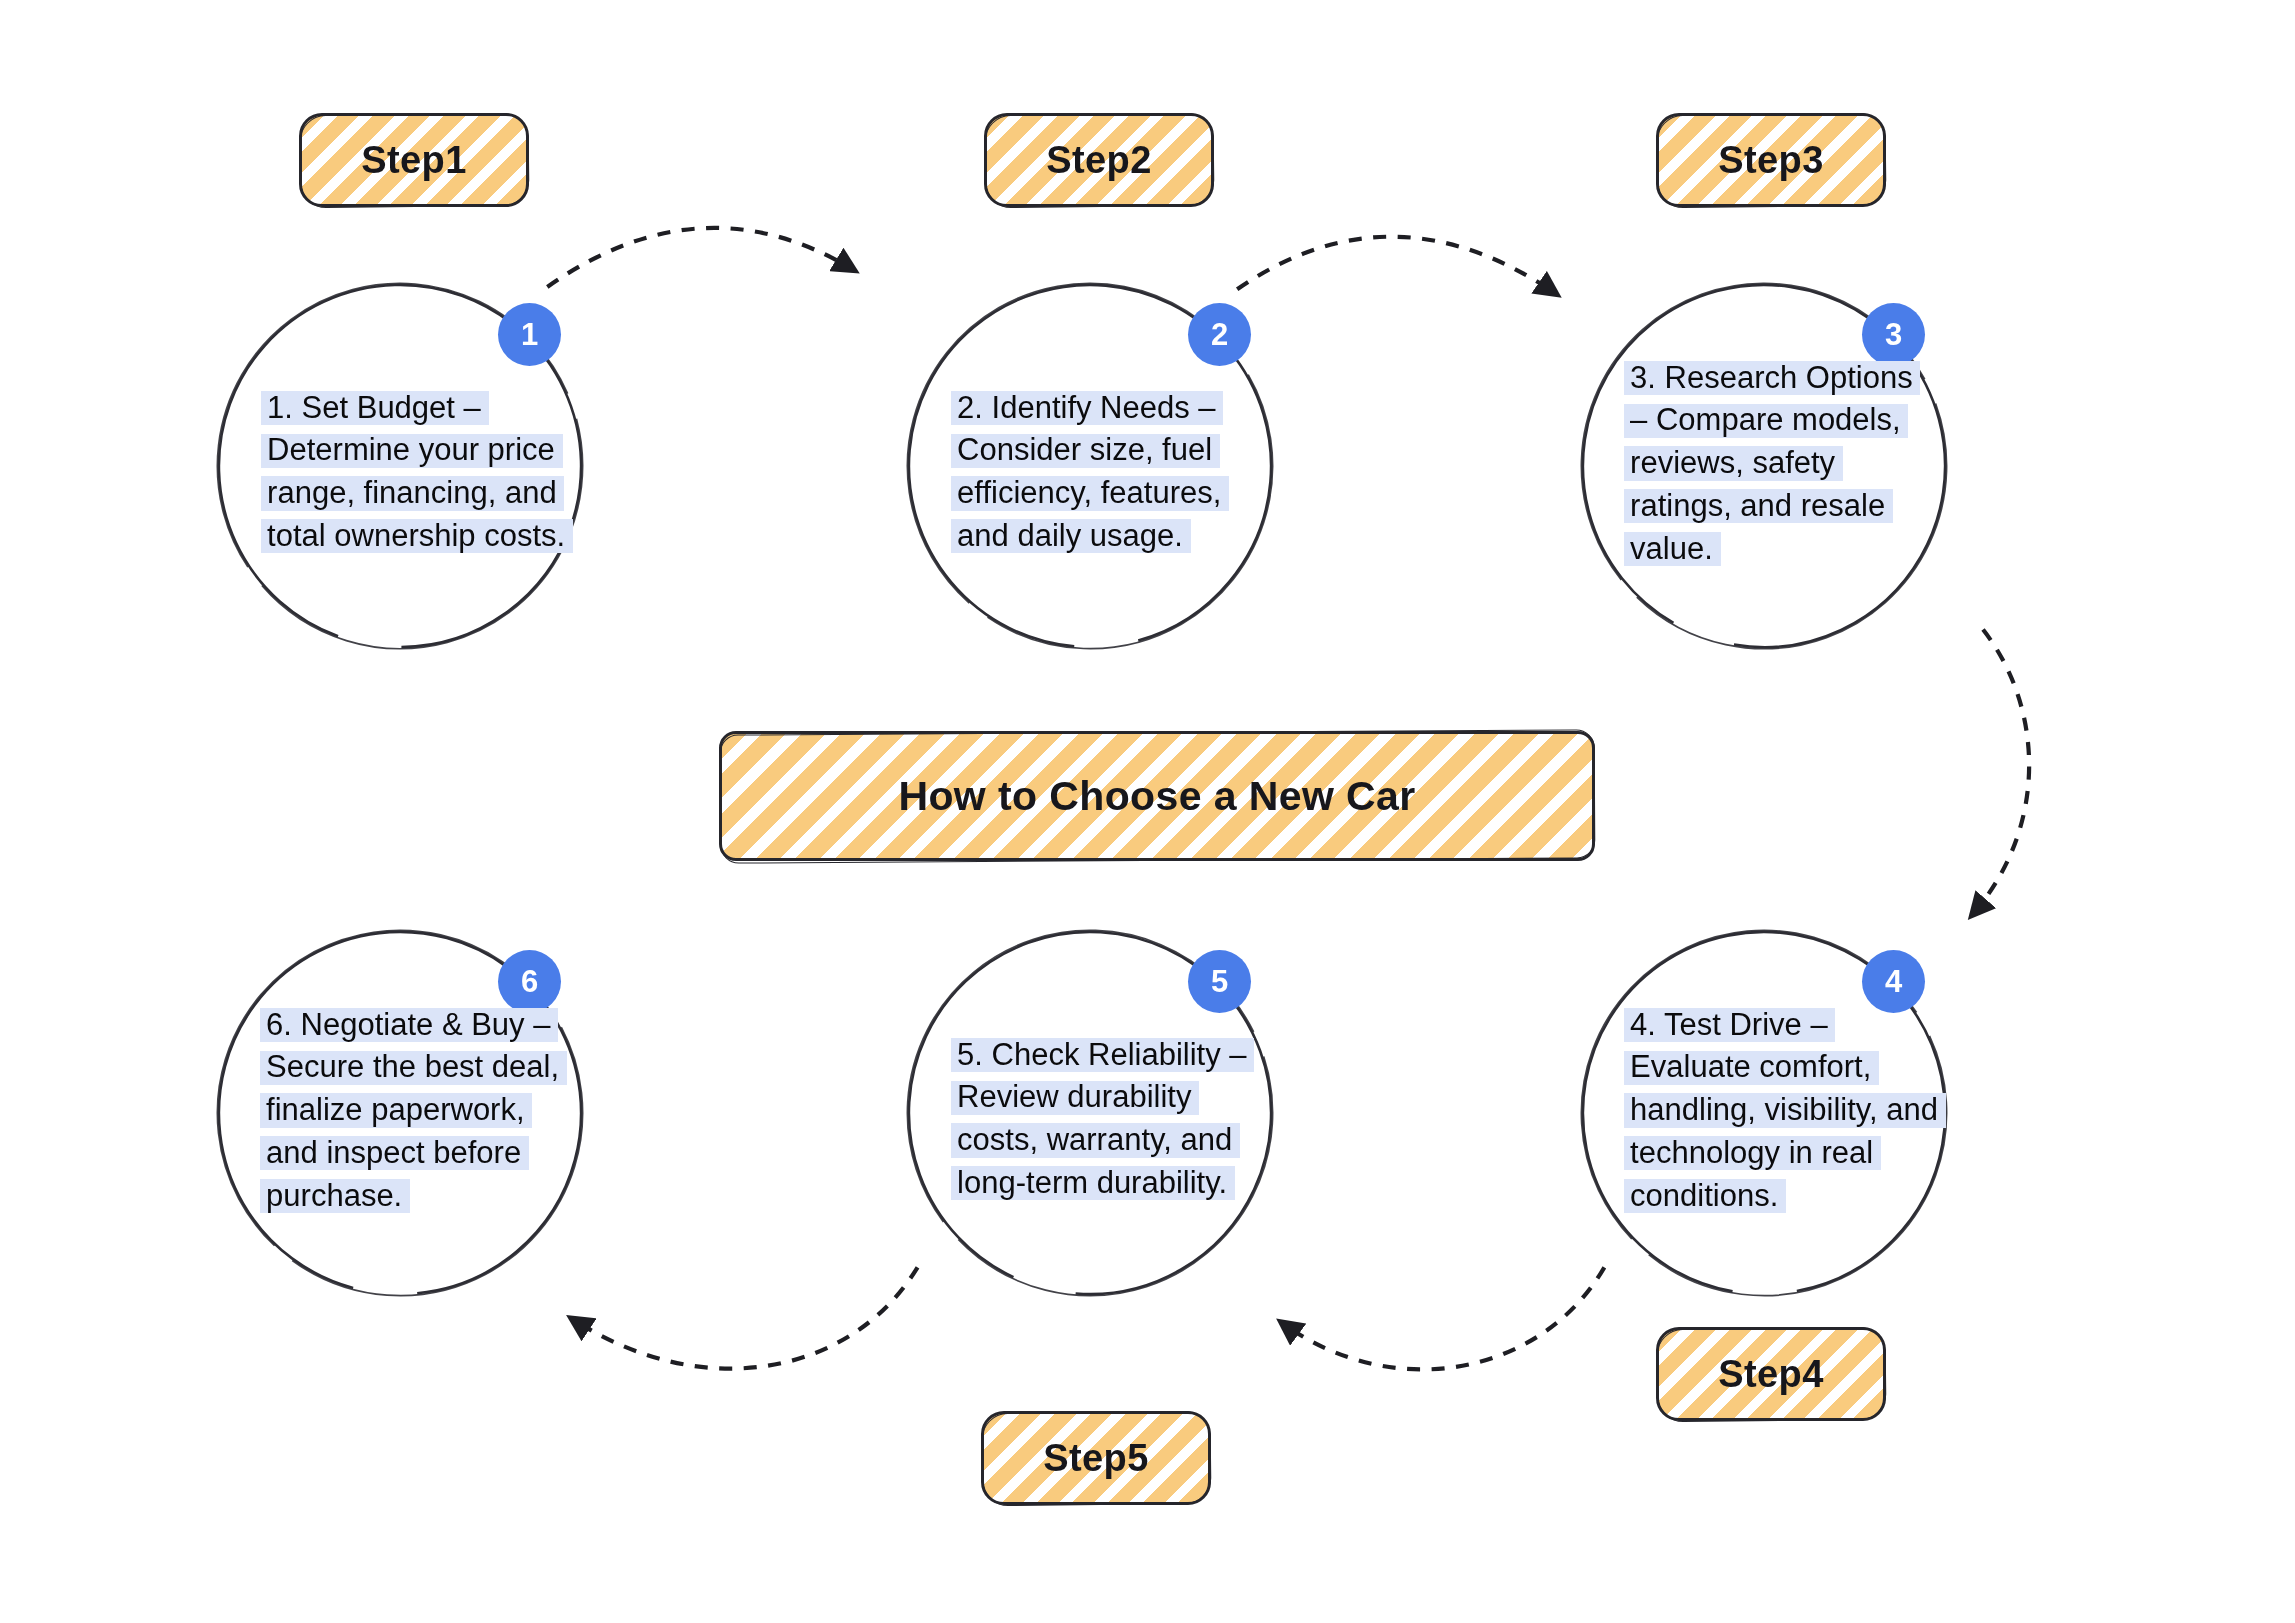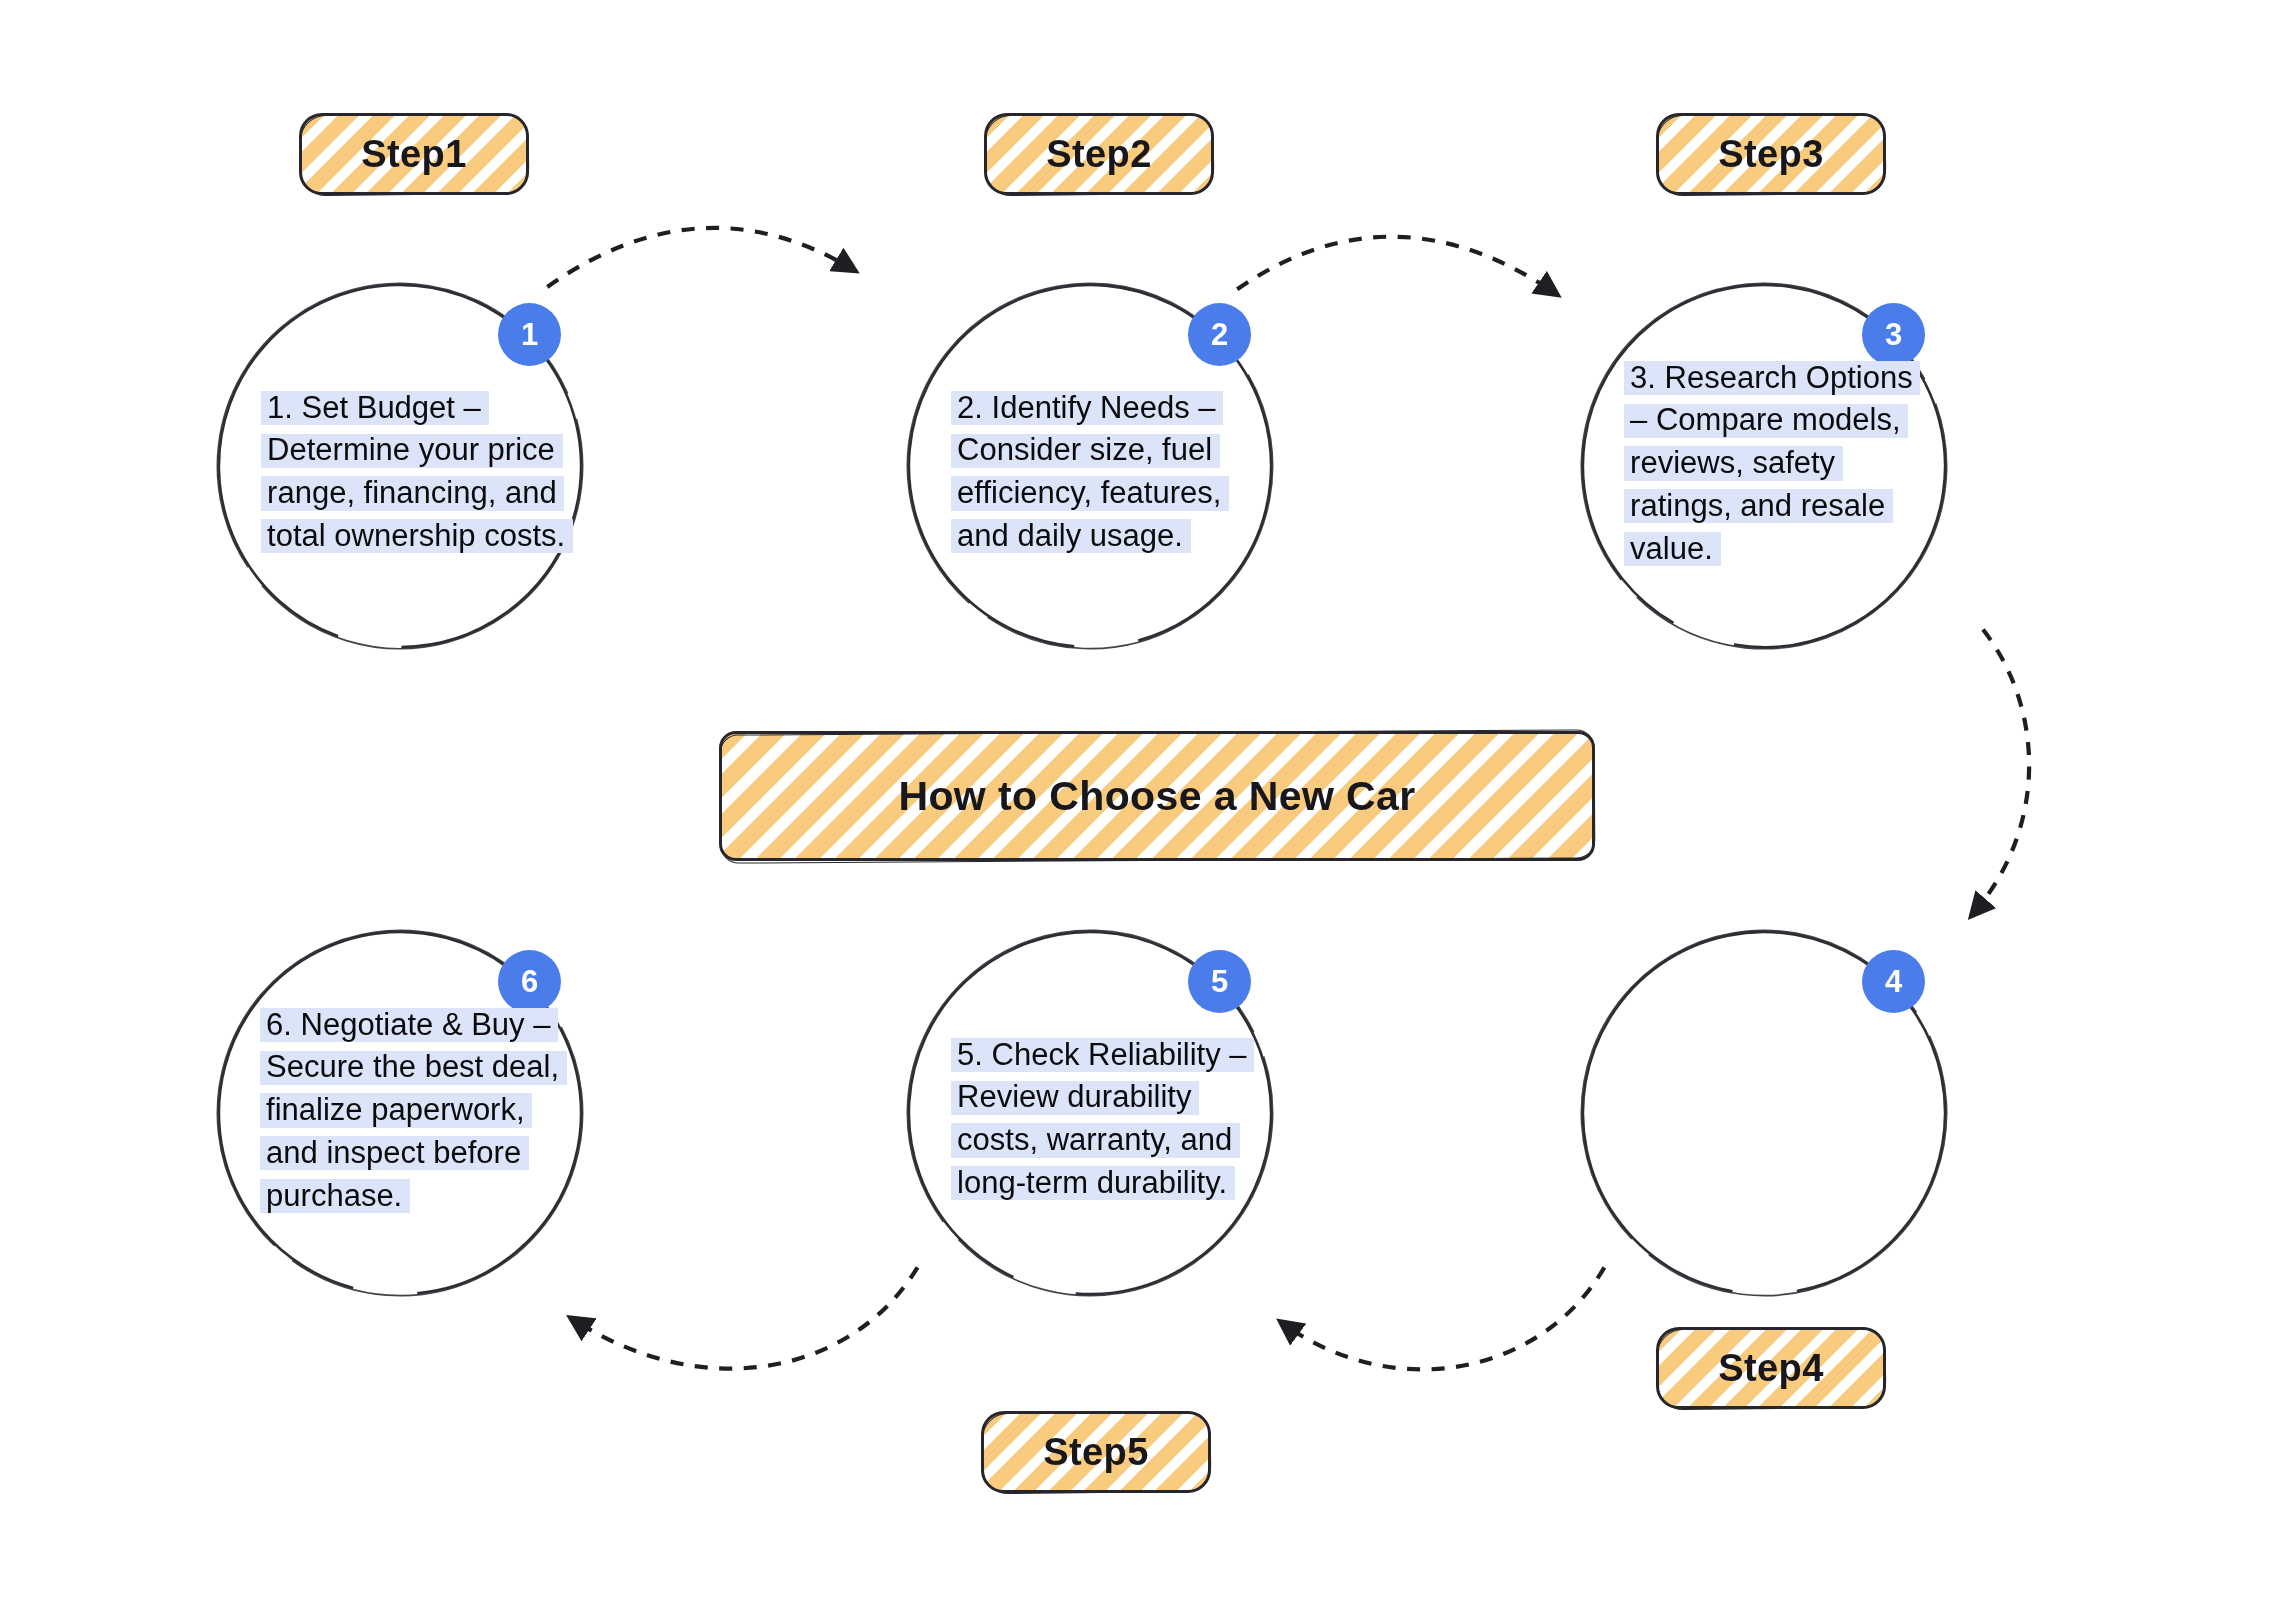--- a/index.html
+++ b/index.html
@@ -18,21 +18,21 @@
     border-radius:23px;
     background:repeating-linear-gradient(135deg, var(--accent_fill,#F9CB7E) 0 15.3px, #ffffff 15.3px 25px);
     display:flex;align-items:center;justify-content:center;
   }
   .sketchbox::after{
     content:"";position:absolute;inset:-2.3px;
     border:1.9px solid #26262c;border-radius:26px;
     transform:rotate(-0.7deg);
     pointer-events:none;
   }
-  .steplabel{width:230px;height:82px;}
+  .steplabel{width:230px;height:94px;}
   .steplabel span{
     font-size:38px;font-weight:800;color:#17171c;letter-spacing:0.4px;
   }
   .banner{left:719px;top:731px;width:876px;height:130px;border-radius:17px;
     background:repeating-linear-gradient(135deg, var(--accent_fill,#F9CB7E) 0 17px, #ffffff 17px 28px);}
   .banner::after{border-radius:18.4px;transform:rotate(-0.35deg);}
   .banner span{font-size:41px;font-weight:800;color:#17171c;letter-spacing:0.4px;}
 
   
   .node{position:absolute;width:376px;height:376px;}
@@ -125,20 +125,27 @@
       <span class="line">value.</span>
     </div>
   </div>
 
   <div class="node" style="left:1576px;top:925px">
     <svg class="ring" viewBox="0 0 490 490" width="376" height="376">
       <circle class="ring-a" cx="245" cy="245" r="236" transform="rotate(100 245 245)"></circle>
       <circle class="ring-b" cx="245" cy="245" r="238" transform="rotate(-25 245 245)"></circle>
     </svg>
     <div class="badge">4</div>
+    <div class="ntext ntext5">
+      <span class="line">4. Test Drive –</span>
+      <span class="line">Evaluate comfort,</span>
+      <span class="line">handling, visibility, and</span>
+      <span class="line">technology in real</span>
+      <span class="line">conditions.</span>
+    </div>
   </div>
 
   <div class="node" style="left:902px;top:925px">
     <svg class="ring" viewBox="0 0 490 490" width="376" height="376">
       <circle class="ring-a" cx="245" cy="245" r="236" transform="rotate(115 245 245)"></circle>
       <circle class="ring-b" cx="245" cy="245" r="238" transform="rotate(-18 245 245)"></circle>
     </svg>
     <div class="badge">5</div>
     <div class="ntext ntext4">
       <span class="line">5. Check Reliability –</span>

